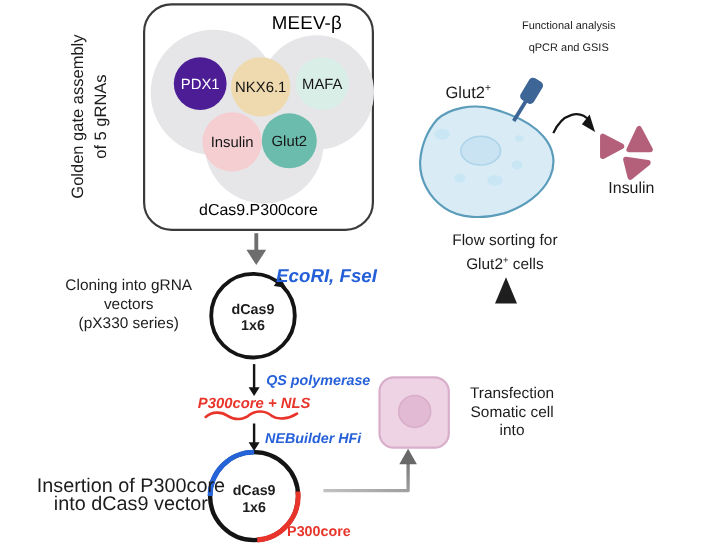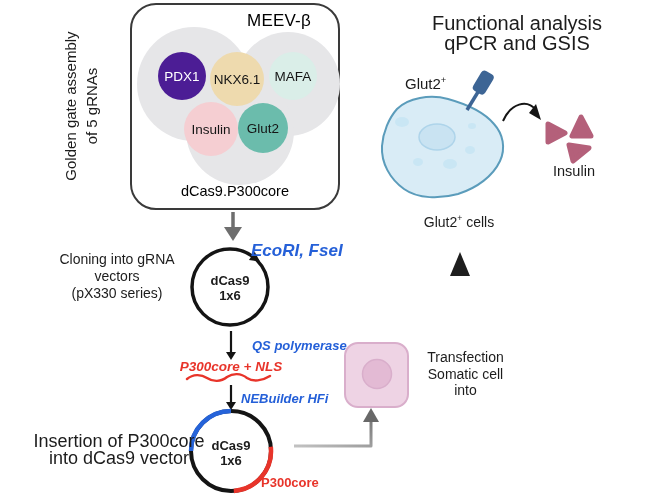--- a/index.html
+++ b/index.html
@@ -33,29 +33,29 @@
   .box-caption { position:absolute; bottom:9px; left:0; width:100%; text-align:center;
     font-size:14.5px; }
 
   .cloning-label { left:38px; top:251px; width:158px; font-size:14px; line-height:17px; }
   .insertion-label { left:28px; top:433px; width:182px; font-size:18px; line-height:16.5px; }
   .plasmid-label { width:80px; font-weight:bold; font-size:13px; line-height:15px; text-align:center; }
   .pl1 { left:190px; top:273px; }
   .pl2 { left:191px; top:438px; }
   .anno-blue { font-weight:bold; font-style:italic; font-size:13px; color:var(--accent_blue); }
   .a-ecori { left:251px; top:241px; font-size:17px; }
-  .a-qs    { left:252px; top:338px; }
+  .a-qs    { left:242px; top:338px; }
   .a-neb   { left:241px; top:391px; }
   .a-insert { left:158px; top:359px; width:146px; text-align:center; font-weight:bold;
     font-style:italic; font-size:13.5px; color:var(--accent_red); }
   .p300-label { left:261px; top:475px; font-weight:bold; font-size:13px; color:var(--accent_red); }
 
   .transfection-label { left:408px; top:349px; width:115px; font-size:14px; line-height:16.5px; }
   .sorting-label { left:394px; top:210px; width:130px; font-size:14px; line-height:17.5px; }
-  .functional-label { left:430px; top:14px; width:174px; font-size:20px; line-height:19.5px; }
+  .functional-label { left:430px; top:14px; width:174px; font-size:10px; line-height:19.5px; }
   .glut2-marker { left:405px; top:75px; font-size:15px; }
   .insulin-right { left:538px; top:163px; width:72px; font-size:14.5px; }
   sup { font-size:0.62em; }
 </style>
 </head>
 <body>
 
 <div id="canvas">
 
   <svg id="shapes" width="652" height="496" viewBox="0 0 652 496">
@@ -191,20 +191,21 @@
 
   <div class="txt p300-label">P300core</div>
 
   <div class="txt transfection-label center">
     <div>Transfection</div>
     <div>Somatic cell</div>
     <div>into</div>
   </div>
 
   <div class="txt sorting-label center">
+    <div>Flow sorting for</div>
     <div><span>Glut2</span><sup>+</sup><span> cells</span></div>
   </div>
 
   <div class="txt functional-label center">
     <div>Functional analysis</div>
     <div>qPCR and GSIS</div>
   </div>
 
   <div class="txt glut2-marker"><span>Glut2</span><sup>+</sup></div>
 

